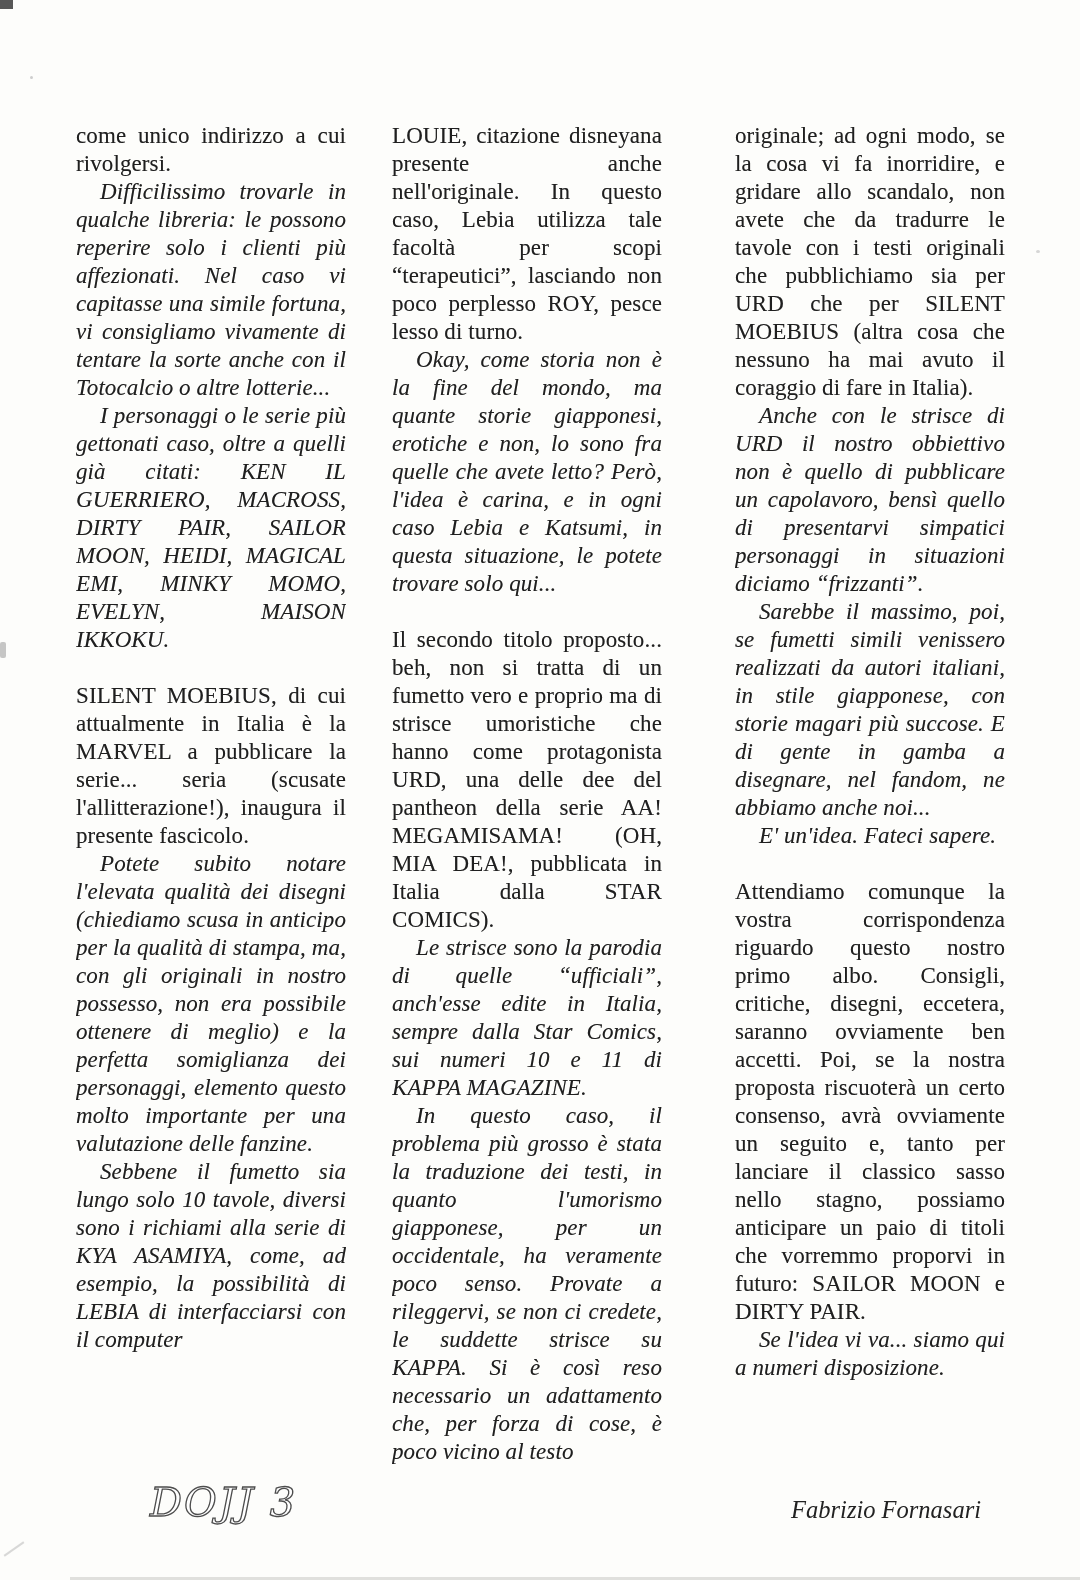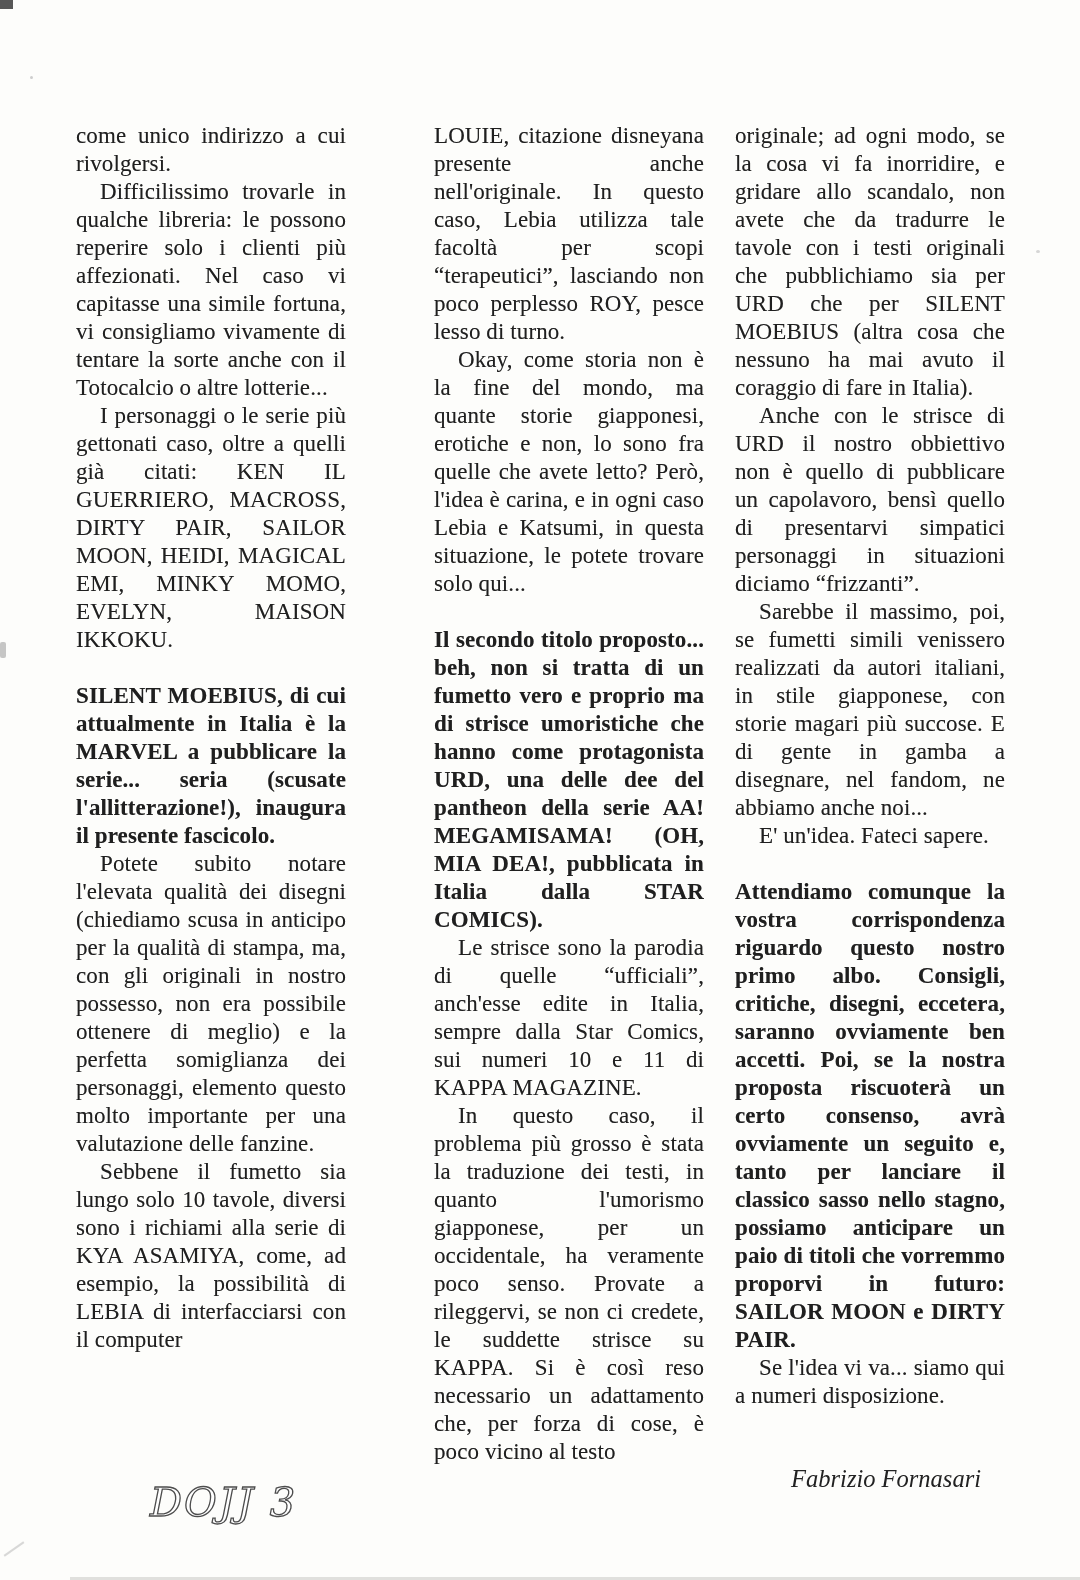--- a/index.html
+++ b/index.html
@@ -21,28 +21,28 @@
     width:270px;
     height:1350px;
     overflow:hidden;
     text-align:justify;
     font-size:23px;
     line-height:28px;
     letter-spacing:0.1px;
     text-shadow:0 0 0.4px rgba(20,20,20,0.35);
   }
   .col-1{left:76px;}
-  .col-2{left:392px;margin-left:42px;}
+  .col-2{left:392px;}
   .col-3{left:711px;margin-left:24px;}
   .col p{margin:0;padding:0;}
-  .col p.indent{text-indent:24px;}
-  .col p.gap{margin-top:28.4px;font-weight:bold;}
+  .col p.indent{text-indent:24px;font-style:italic;}
+  .col p.gap{margin-top:28.4px;}
   .signature{
     position:absolute;
-    left:711px;top:1465px;
+    left:711px;top:1496px;
     width:270px;
     text-align:right;
     font-style:italic;
     font-size:24.5px;
     padding-right:2px;
     color:#222;
   }
   .logo{
     position:absolute;
     left:144px;top:1472px;

